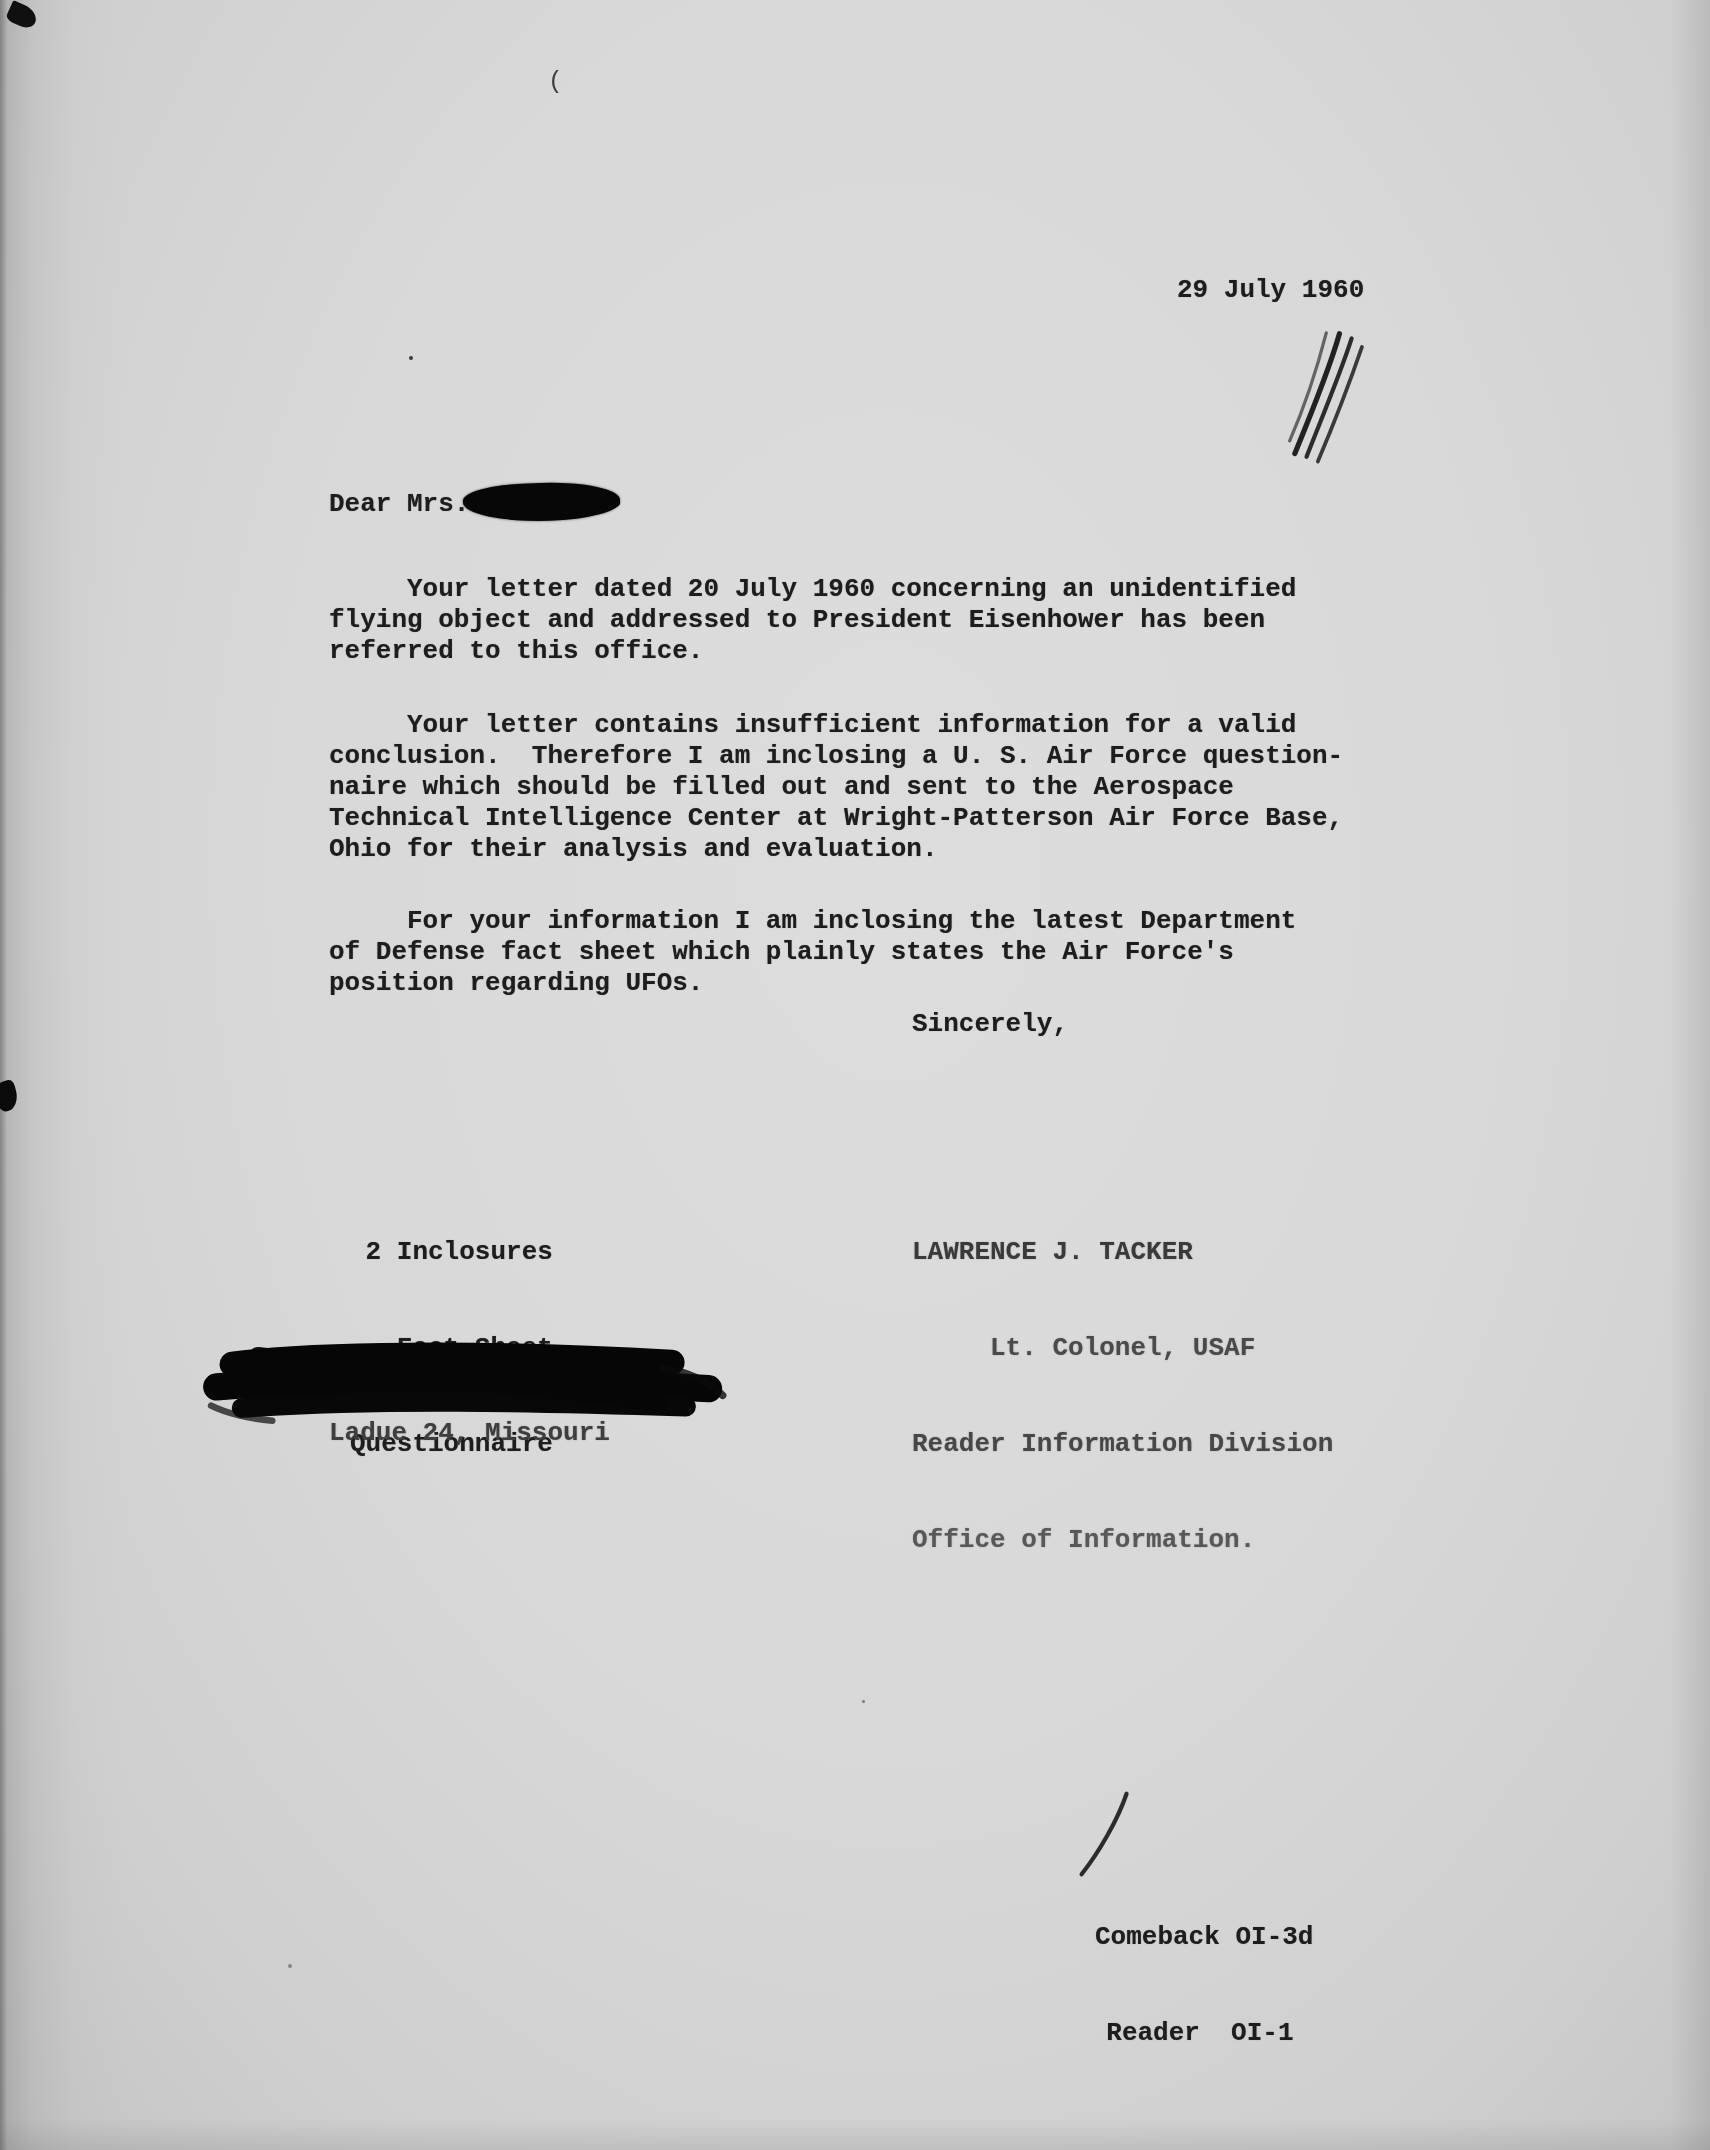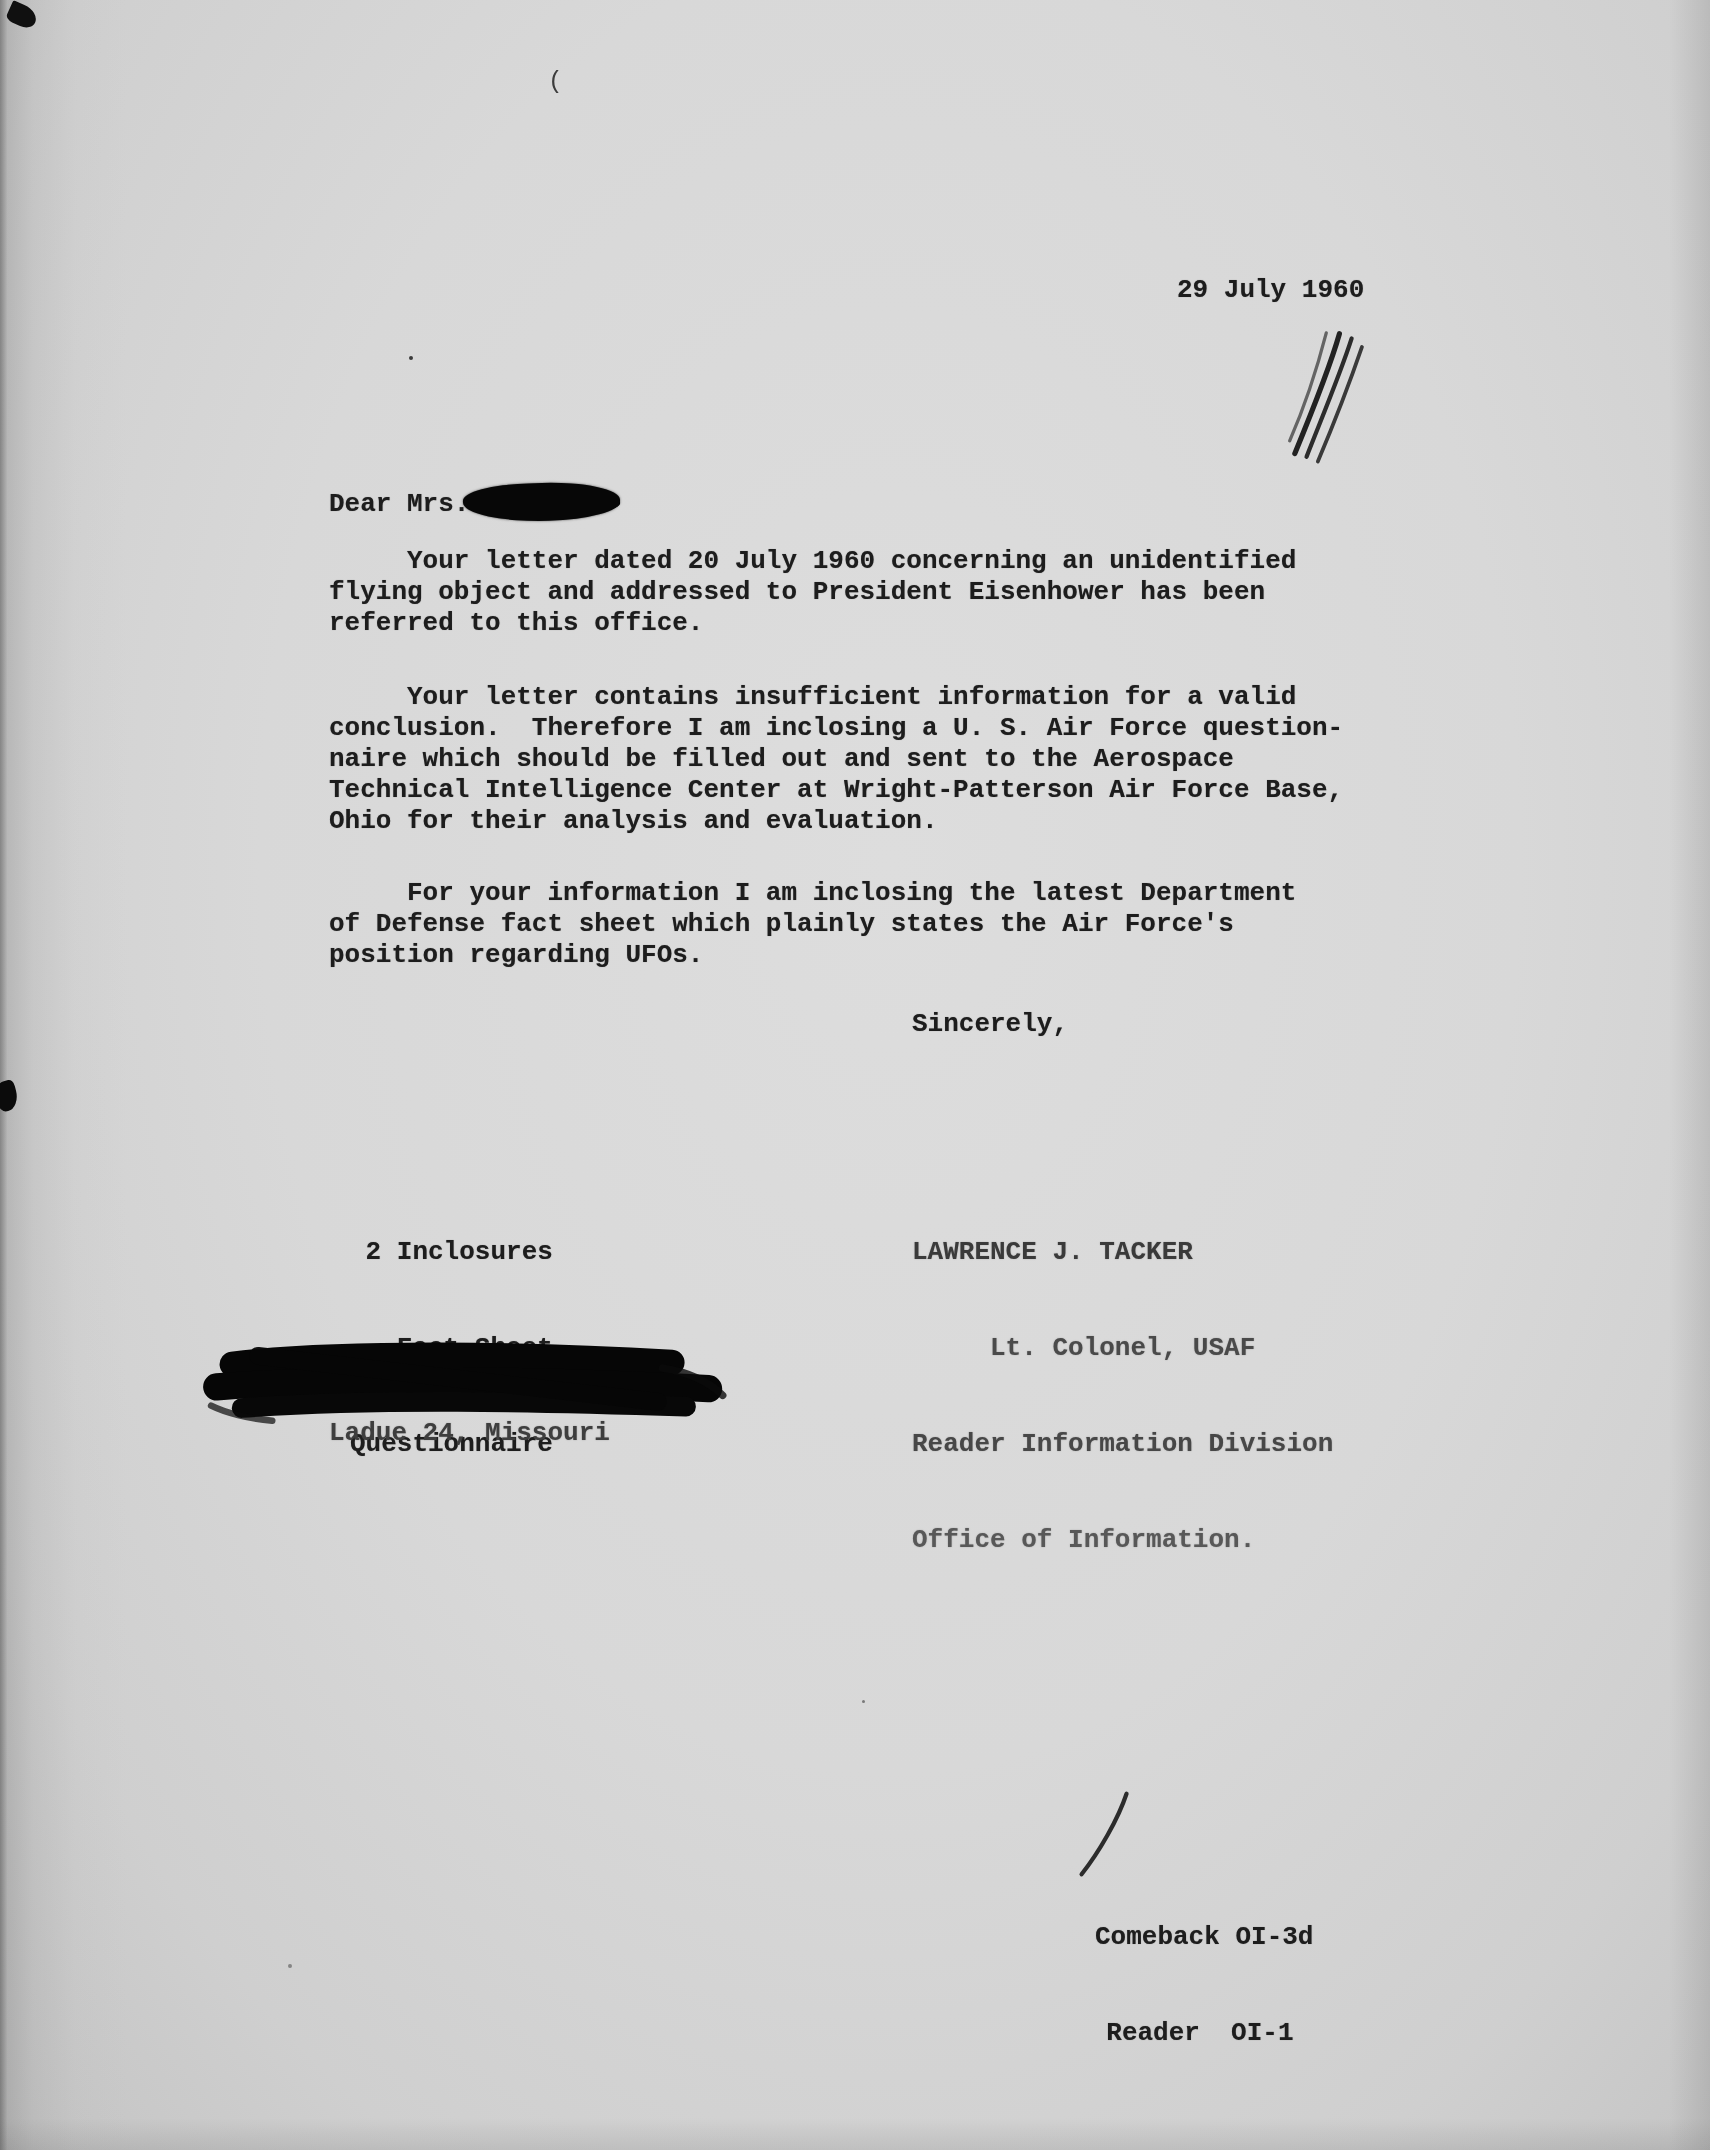--- a/index.html
+++ b/index.html
@@ -28,21 +28,21 @@
     background:linear-gradient(0deg, rgba(90,90,90,.16) 0px, rgba(150,150,150,0) 33px);
   }
   .typed {
     position:absolute;
     font-weight:700;
     font-size:26px;
     line-height:31px;
     white-space:pre-wrap;
     text-shadow:0 0 0.9px rgba(25,25,25,.45);
   }
-  .para { width:1109px; }
+  .para { width:1109px;margin-top:28px; }
   .block-lines div { white-space:pre; }
   .enclosures { line-height:32px;text-align:right; }
   .enclosure-item { margin-left:21px; }
   .sig-block { line-height:32px; text-shadow:0 0 1.4px rgba(60,60,60,.4); }
   .sig-name { color:#3a3a3a; }
   .sig-rank { color:#4a4a4a;text-align:center; }
   .sig-division { color:#474747; }
   .sig-office { color:#585858; }
   .ladue { color:#3e3e3e; text-shadow:0 0 1.4px rgba(70,70,70,.45); }
   .routing { line-height:32px; }

